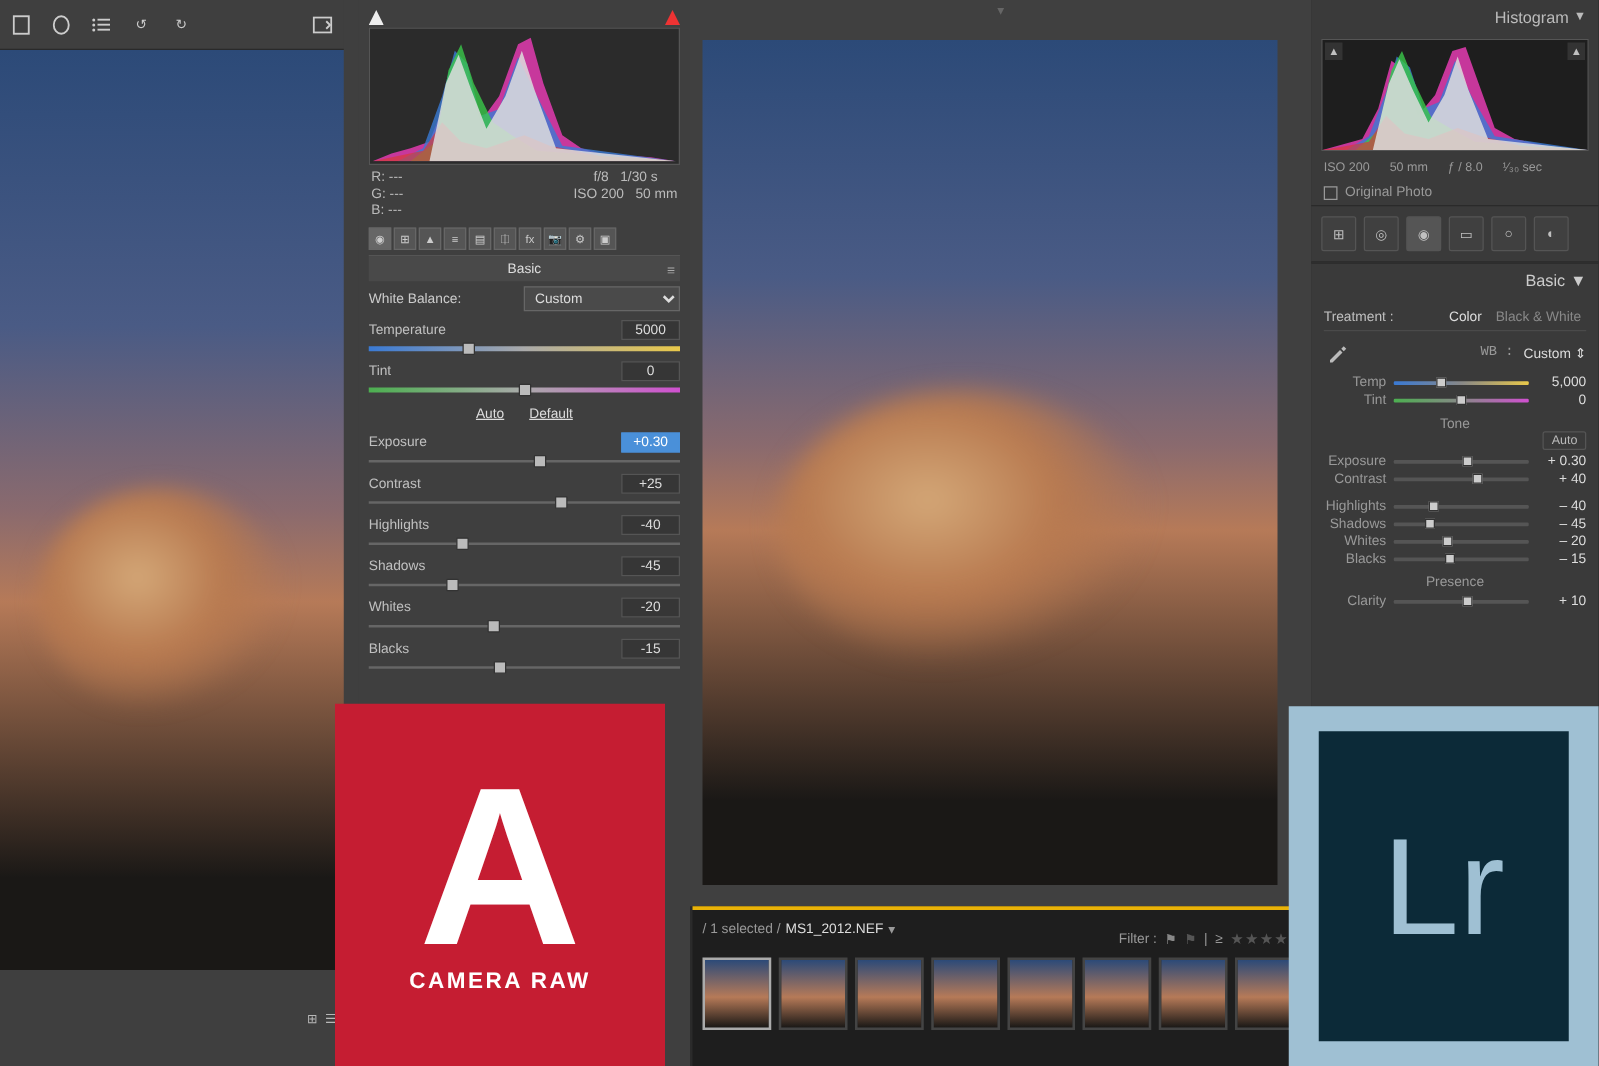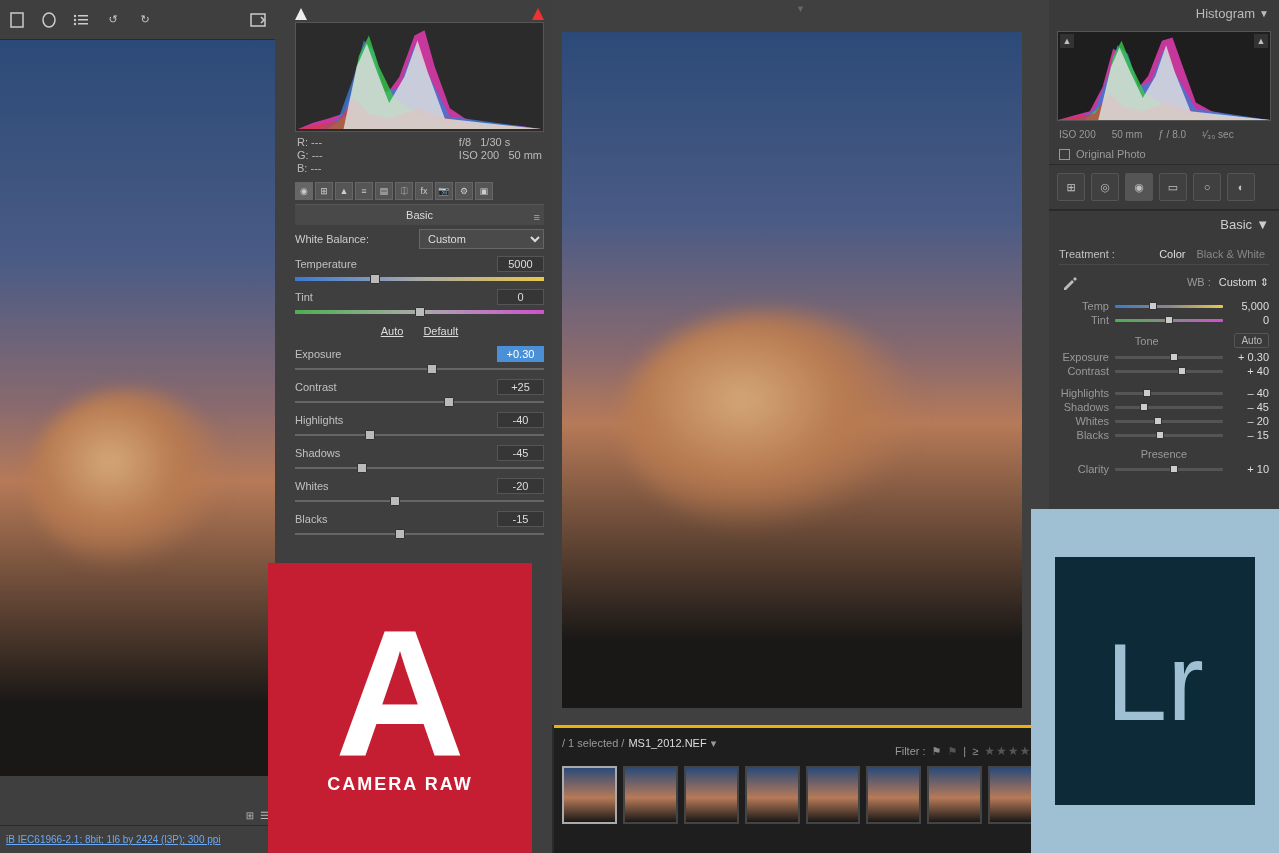--- a/index.html
+++ b/index.html
@@ -68,38 +68,38 @@
 .lr-tools { display:flex; gap:6px; padding:8px; border-bottom:1px solid #2a2a2a;}
 .lr-tool{width:28px;height:28px;border:1px solid #555;background:#404040;border-radius:2px;display:flex;align-items:center;justify-content:center;cursor:pointer;}
 .lr-tool.active{background:#555;}
 .lr-section-h{display:flex;justify-content:flex-end;align-items:center;padding:6px 10px;font-size:13px;color:#ccc;gap:4px;border-top:1px solid #2a2a2a;}
 .lr-body{padding:6px 10px;}
 .lr-treat{display:flex;justify-content:space-between;align-items:center;font-size:11px;padding:4px 0;border-bottom:1px solid #4a4a4a;}
 .lr-treat .opts span{color:#888;cursor:pointer;padding:0 4px;}
 .lr-treat .opts span.active{color:#ddd;}
 .lr-wb-top{display:flex;align-items:center;gap:8px;padding:6px 0;font-size:11px;}
 .lr-wb-top .dropper{width:22px;height:22px;display:flex;align-items:center;justify-content:center;cursor:pointer;}
-.lr-wb-top .wb-lbl{color:#999;flex:1;text-align:right;}
+.lr-wb-top .wb-lbl{color:#999;flex:1;text-align:right;font-family:Liberation Mono, monospace;}
 .lr-wb-sel{font-size:11px;color:#ddd;cursor:pointer;}
 .lr-slider{display:flex;align-items:center;gap:6px;font-size:11px;padding:1px 0;}
 .lr-slider .lbl{width:50px;text-align:right;color:#999;}
 .lr-slider .trk{flex:1;position:relative;height:10px;}
 .lr-slider .trk .b{position:absolute;left:0;right:0;top:4px;height:3px;background:#555;border-radius:1px;}
 .lr-slider .trk.temp .b{background:linear-gradient(to right,#3a7ad4,#888,#e8c84a);}
 .lr-slider .trk.tint .b{background:linear-gradient(to right,#4caf50,#888,#d050d0);}
 .lr-slider .trk .t{position:absolute;top:1px;width:8px;height:8px;background:#ccc;border:1px solid #333;transform:translateX(-50%);}
 .lr-slider .v{width:40px;text-align:right;color:#ddd;}
-.lr-sub-h{display:flex;justify-content:center;align-items:center;font-size:11px;color:#999;padding:6px 0 2px;}
+.lr-sub-h{display:flex;justify-content:center;align-items:center;font-size:11px;color:#999;padding:6px 0 2px;flex-direction:column;}
 .lr-sub-h .auto{margin-left:auto;border:1px solid #555;padding:1px 6px;border-radius:2px;color:#bbb;font-size:10px;cursor:pointer;}
 
 
 .logo-acr { position:absolute; left:268px; bottom:0; width:264px; height:290px; background:#c51d32; display:flex; flex-direction:column; align-items:center; justify-content:center; color:#fff;}
 .logo-acr .A{font-size:180px;font-weight:900;line-height:0.8;font-family:Arial;}
 .logo-acr .txt{font-size:18px;letter-spacing:2px;font-weight:700;margin-top:8px;}
-.logo-lr { position:absolute; right:0; bottom:0; width:248px; height:344px; background:#9fc0d3; display:flex; align-items:center; justify-content:center;}
+.logo-lr { position:absolute; right:0; bottom:0; width:248px; height:288px; background:#9fc0d3; display:flex; align-items:center; justify-content:center;}
 .logo-lr .inner{width:200px;height:248px;background:#0c2a38;display:flex;align-items:center;justify-content:center;}
 .logo-lr .txt{color:#9fc0d3;font-size:110px;font-weight:500;font-family:Arial;}
 </style>
 </head>
 <body>
 
 <div class="left-app">
   <div class="left-toolbar">
     <div class="tb-icon">
         <svg width="14" height="16" viewBox="0 0 14 16">
@@ -130,21 +130,20 @@
         </svg>
       </div>
   </div>
   <div class="left-preview"></div>
   <div class="left-status">
     <span style="margin-left:auto;display:flex;gap:6px">
       <span>⊞</span>
       <span>☰</span>
     </span>
   </div>
-  <div class="left-status-bottom">iB IEC61966-2.1; 8bit; 1l6 by 2424 (l3P); 300 ppi</div>
 
   <div class="cr-panel">
     <div class="histo-row">
       <svg class="clip-tri" viewBox="0 0 12 12">
           <path d="M0 12 L6 0 L12 12 Z" fill="#eee"></path>
         </svg>
       <svg class="clip-tri" viewBox="0 0 12 12">
           <path d="M0 12 L6 0 L12 12 Z" fill="#e33"></path>
         </svg>
     </div>
@@ -156,21 +155,21 @@
         <path d="M0 100 L20 96 L40 92 L55 70 L70 85 L90 90 L120 80 L140 88 L180 96 L220 98 L240 100 Z" fill="#d83a3a" opacity="0.7"></path>
         <path d="M45 100 L58 40 L68 18 L78 45 L90 75 L105 50 L118 15 L128 45 L145 90 L240 100 Z" fill="#ddd" opacity="0.85"></path>
       </svg>
     </div>
     <div class="meta-grid">
       <div class="meta-col">
         <div><span>R:</span> <span>---</span></div>
         <div><span>G:</span> <span>---</span></div>
         <div><span>B:</span> <span>---</span></div>
       </div>
-      <div class="meta-col" style="text-align:left">
+      <div class="meta-col" style="text-align:center">
         <div><span>f/8</span>&nbsp;&nbsp;&nbsp;<span>1/30 s</span></div>
         <div><span>ISO 200</span>&nbsp;&nbsp;&nbsp;<span>50 mm</span></div>
       </div>
     </div>
     <div class="panel-icons">
       <div class="active">◉</div>
       <div>⊞</div>
       <div>▲</div>
       <div>≡</div>
       <div>▤</div>

